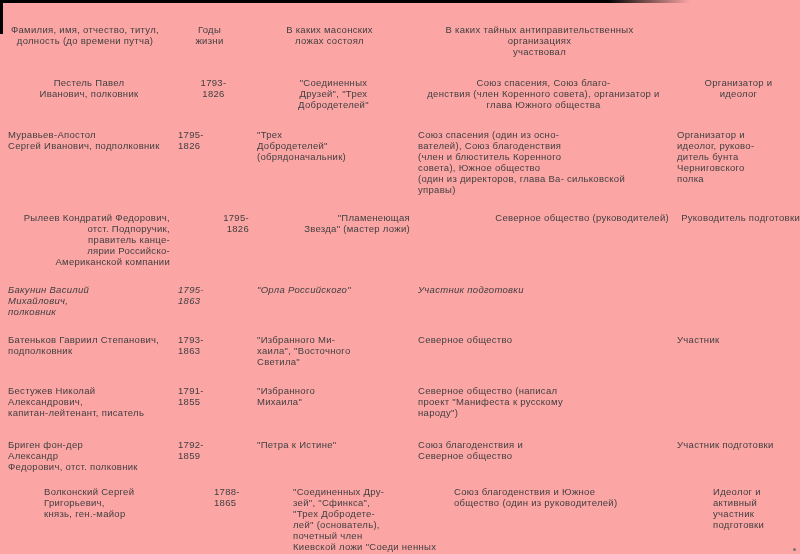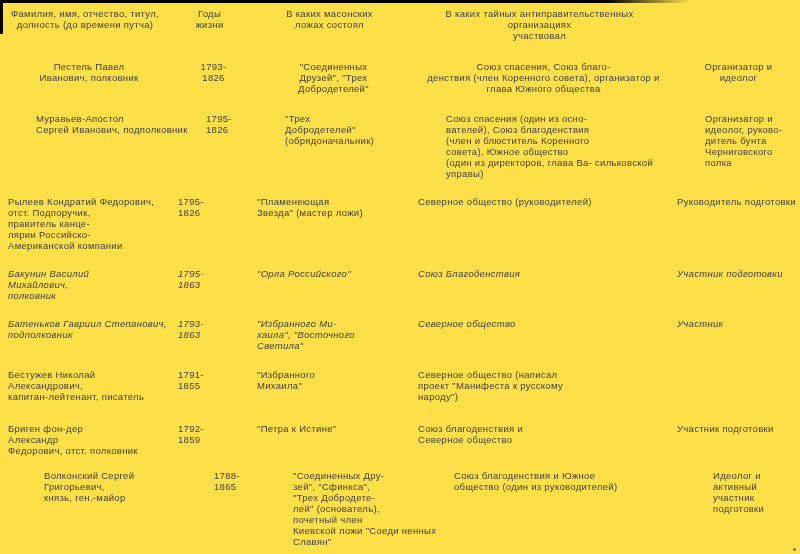--- a/index.html
+++ b/index.html
@@ -1,49 +1,49 @@
 <!DOCTYPE html>
 <html><head>
 <meta charset="utf-8">
 <style>
   html, body { margin: 0; padding: 0; background: #fff; }
   #page {
     position: relative;
     width: 800px; height: 554px;
-    background: #fde047;
+    background: #fca5a5;
     overflow: hidden;
     font-family: "Liberation Sans", "DejaVu Sans", sans-serif;
     font-size: 9.5px;
     line-height: 11px;
     letter-spacing: 0.3px;
     color: #3f3f3f;
     box-sizing: border-box;
-    padding-top: 8px;
+    padding-top: 24px;
   }
   .row {
     display: grid;
     grid-template-columns: 170px 79px 161px 259px 131px;
   }
   .cell {
     white-space: pre;
     overflow: visible;
     padding-left: 8px;
     box-sizing: border-box;
   }
   .header .cell {
     padding-left: 0;
     text-align: center;
     white-space: pre-line;
   }
   .h-head { height: 53px; }
   .h-r0 { height: 52px; text-align: center; }
-  .h-r1 { height: 83px; margin-left: 28px; }
-  .h-r2 { height: 72px; }
+  .h-r1 { height: 83px; }
+  .h-r2 { height: 72px; text-align: right; }
   .h-r3 { height: 50px; font-style: italic; }
-  .h-r4 { height: 51px; font-style: italic; }
+  .h-r4 { height: 51px; }
   .h-r5 { height: 54px; }
   .h-r6 { height: 47px; }
   .h-r7 { height: 84px; margin-left: 36px; }
   .scan-edge-top {
     position: absolute; top: 0; left: 0;
     width: 690px; height: 3px;
     background: linear-gradient(to right, #000 0%, #000 88%, rgba(0,0,0,0) 100%);
   }
   .scan-edge-left {
     position: absolute; top: 0; left: 0;
@@ -126,21 +126,20 @@
     <div class="cell">Руководитель подготовки</div>
   </div>
 
   <div class="row h-r3">
     <div class="cell">Бакунин Василий
 Михайлович,
 полковник</div>
     <div class="cell">1795-
 1863</div>
     <div class="cell">"Орла Российского"</div>
-    <div class="cell">Союз Благоденствия</div>
     <div class="cell">Участник подготовки</div>
   </div>
 
   <div class="row h-r4">
     <div class="cell">Батеньков Гавриил Степанович,
 подполковник</div>
     <div class="cell">1793-
 1863</div>
     <div class="cell">"Избранного Ми-
 хаила", "Восточного

